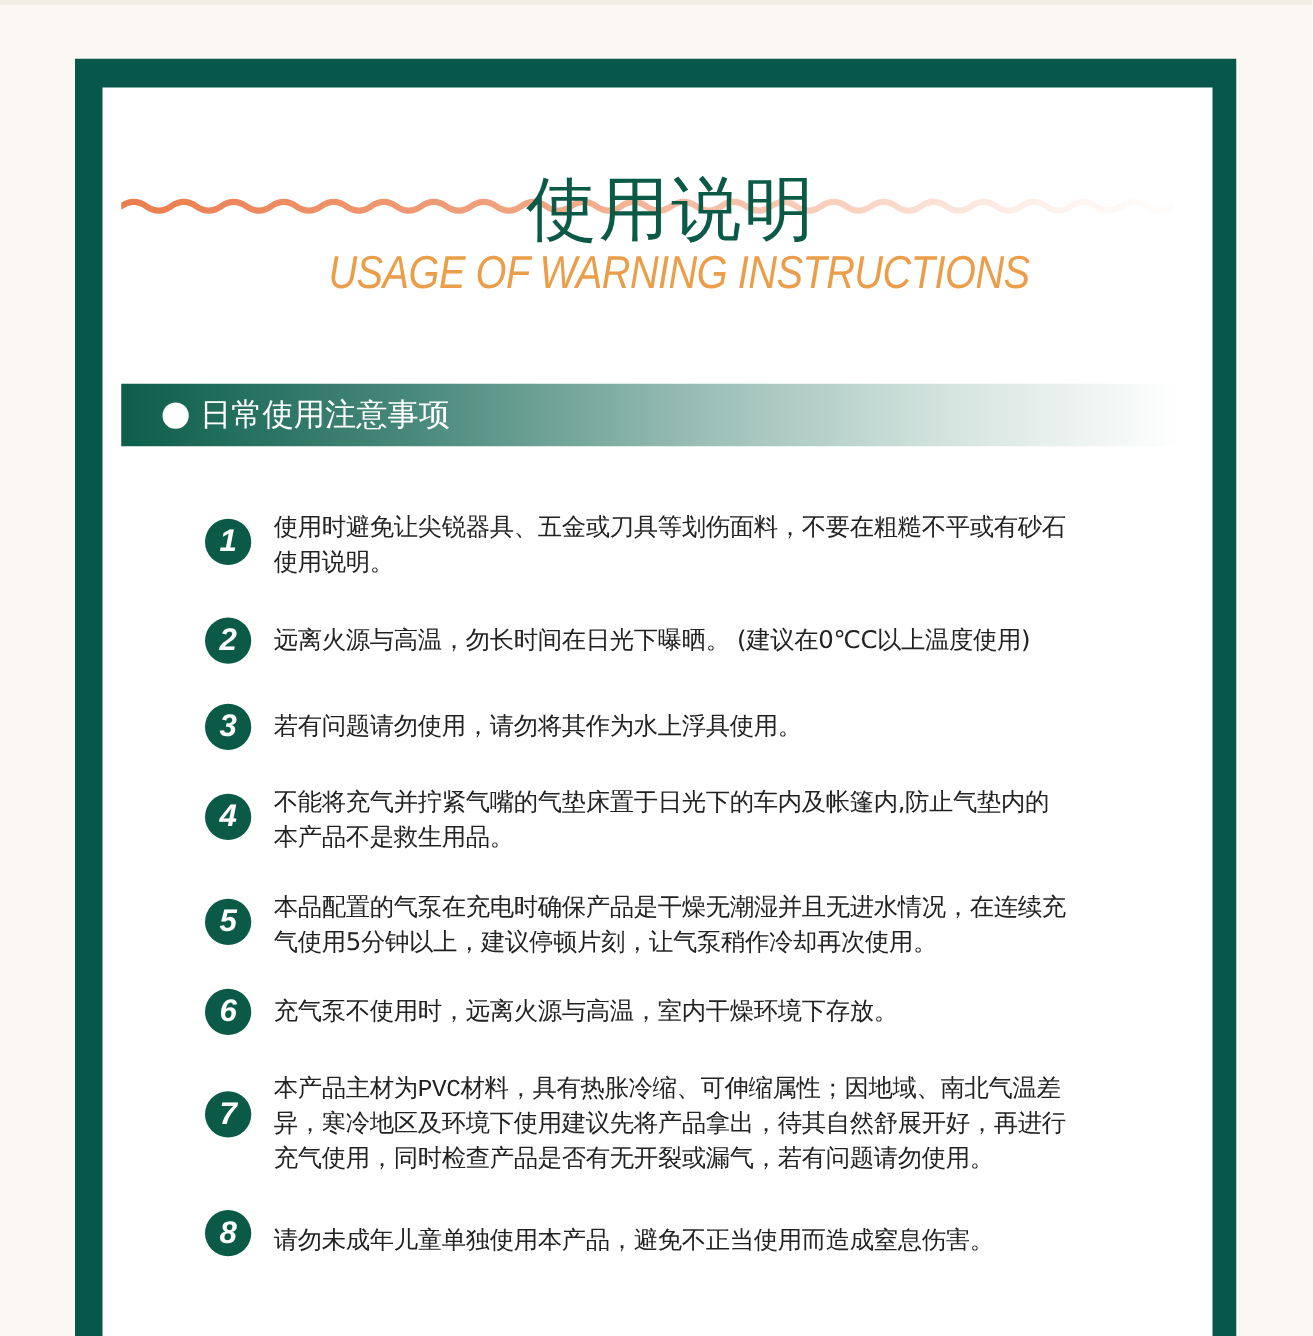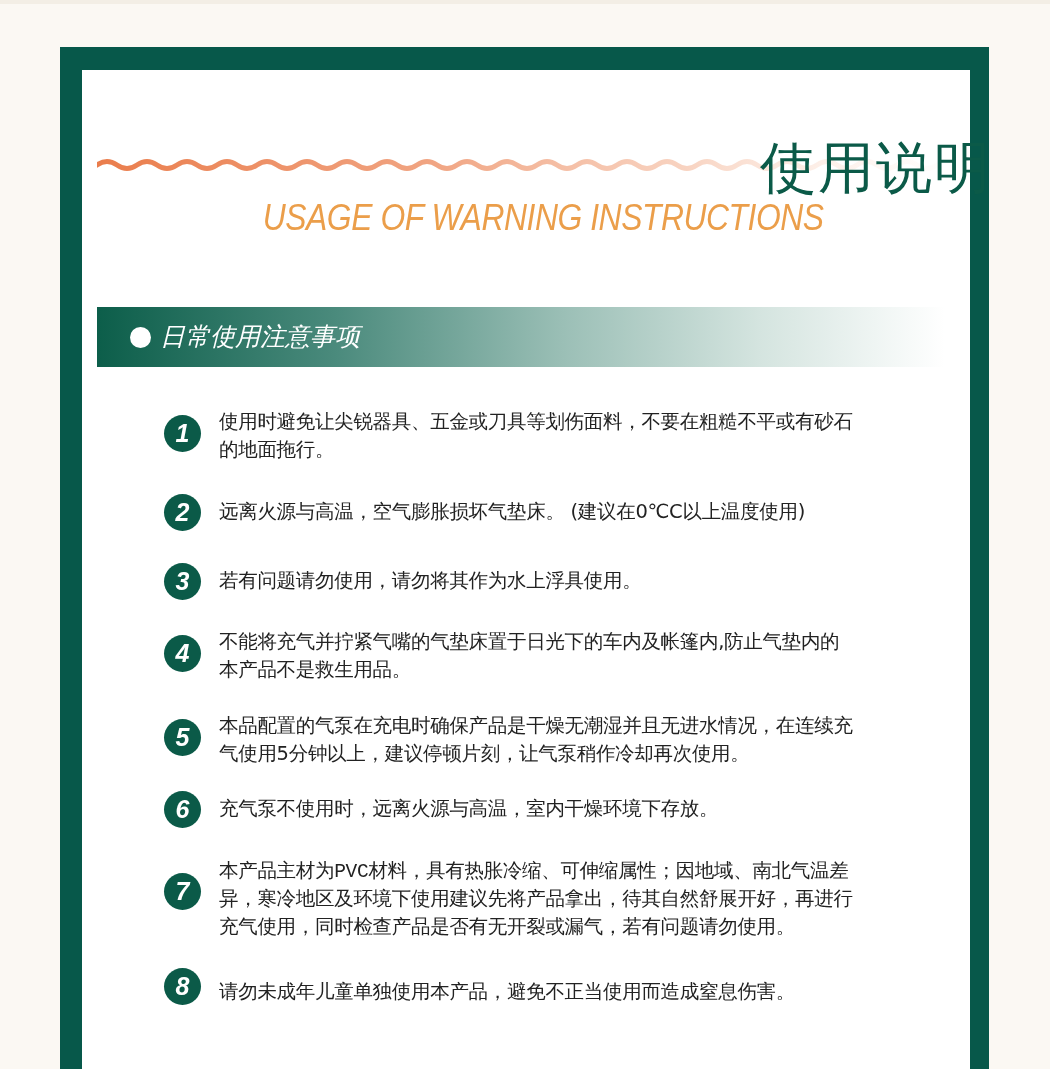--- a/index.html
+++ b/index.html
@@ -26,21 +26,21 @@
       background: #ffffff;
     }
     .wave {
       position: absolute;
       left: 15px; top: 85px;
       width: 850px; height: 20px;
     }
     .title-cn {
       position: absolute;
       left: 0; top: 66px; width: 940px;
-      text-align: right;
+      text-align: center;
       font-size: 56px;
       line-height: 64px;
       color: #0b5a48;
       letter-spacing: 2px;
       padding-right: 30px;
     }
     .title-cn span { background: transparent; }
     .title-en {
       position: absolute;
       left: 0; top: 127px; width: 888px;
@@ -51,23 +51,23 @@
       line-height: 42px;
       color: #eb9e4a;
       letter-spacing: -0.5px;
       transform: scaleX(0.86);
       transform-origin: 50% 50%;
       padding-left: 40px;
     }
     .section-bar {
       position: absolute;
       left: 15px; top: 237px;
-      width: 848px; height: 60px;
+      width: 848px; height: 50px;
       background: linear-gradient(to right, #0c5e4a 0%, #4a8a7c 28%, #9bbfb6 55%, #d4e4df 78%, #ffffff 100%);
-      display: flex; align-items: center; font-style: italic;
+      display: flex; align-items: center;
     }
     .section-bullet {
       width: 21px; height: 21px; border-radius: 50%;
       background: #ffffff;
       margin-left: 33px; margin-right: 9px;
     }
     .section-title {
       color: #ffffff;
       font-size: 25px;
       line-height: 30px;
@@ -133,25 +133,25 @@
 
     <div class="section-bar">
       <span class="section-bullet"></span>
       <span class="section-title">日常使用注意事项</span>
     </div>
 
     <div class="items">
       <div class="item" style="top:338px;">
         <div class="num" style="top:7px;">1</div>
         <div class="text" style="top:0;">使用时避免让尖锐器具、五金或刀具等划伤面料，不要在粗糙不平或有砂石
-的地面拖行。</div>
+使用说明。</div>
       </div>
       <div class="item" style="top:428px;">
         <div class="num" style="top:-4px;">2</div>
-        <div class="text" style="top:0;">远离火源与高温，空气膨胀损坏气垫床。 (建议在0℃C以上温度使用)</div>
+        <div class="text" style="top:0;">远离火源与高温，勿长时间在日光下曝晒。 (建议在0℃C以上温度使用)</div>
       </div>
       <div class="item" style="top:497px;">
         <div class="num" style="top:-4px;">3</div>
         <div class="text" style="top:0;">若有问题请勿使用，请勿将其作为水上浮具使用。</div>
       </div>
       <div class="item" style="top:558px;">
         <div class="num" style="top:7px;">4</div>
         <div class="text" style="top:0;">不能将充气并拧紧气嘴的气垫床置于日光下的车内及帐篷内,防止气垫内的
 本产品不是救生用品。</div>
       </div>

